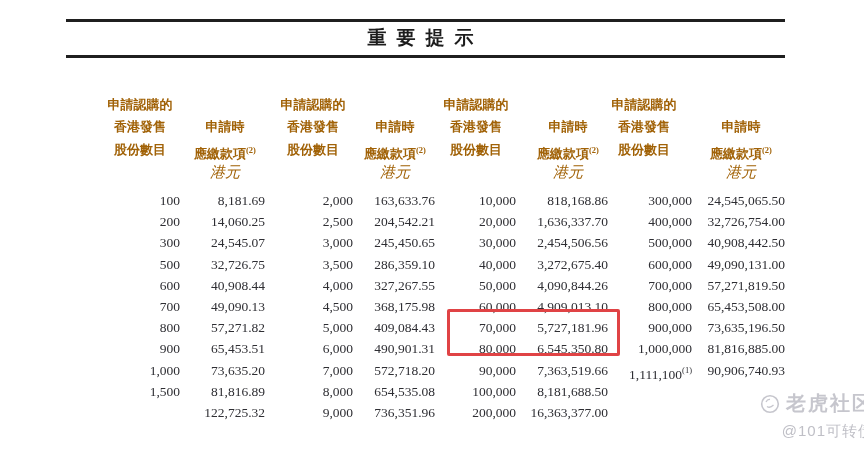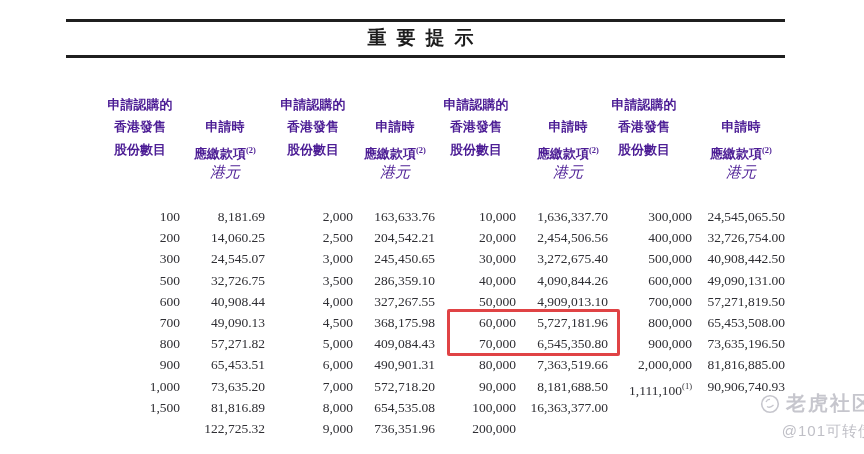--- a/index.html
+++ b/index.html
@@ -24,22 +24,22 @@
   
   .col{position:absolute;top:94px;}
   .c1{left:100px;width:80px;}
   .c2{left:185px;width:80px;}
   .c3{left:273px;width:80px;}
   .c4{left:355px;width:80px;}
   .c5{left:436px;width:80px;}
   .c6{left:528px;width:80px;}
   .c7{left:596px;width:96px;}
   .c8{left:697px;width:88px;}
-  .hdr{height:90px;margin-bottom:22px;text-align:center;
-       font-size:13px;font-weight:bold;color:#4c1d95;}
+  .hdr{height:90px;margin-bottom:6px;text-align:center;
+       font-size:13px;font-weight:bold;color:#a16207;}
   .hdr > div{height:22.4px;line-height:22.4px;white-space:nowrap;}
   .hdr sup{font-size:8.5px;font-weight:bold;}
   .hdr .currency{font-style:italic;font-weight:normal;font-size:15px;}
   .cell{height:21.2px;line-height:21.2px;text-align:right;
         font-size:13.5px;white-space:nowrap;color:#2e2e33;}
   .cell sup{font-size:8.5px;}
   
   .highlight-box{
     position:absolute;left:447px;top:309px;width:167px;height:41px;
     border:3px solid #e04345;border-radius:2px;background:transparent;
@@ -160,20 +160,21 @@
       <div class="cell"><span>100,000</span></div>
       <div class="cell"><span>200,000</span></div>
     </div>
   <div class="col c6">
     <div class="hdr">
       <div></div>
       <div>申請時</div>
       <div><span>應繳款項</span><sup>(2)</sup></div>
       <div class="currency">港元</div>
     </div>
+  <div class="cell"><span>818,168.86</span></div>
       <div class="cell"><span>1,636,337.70</span></div>
       <div class="cell"><span>2,454,506.56</span></div>
       <div class="cell"><span>3,272,675.40</span></div>
       <div class="cell"><span>4,090,844.26</span></div>
       <div class="cell"><span>4,909,013.10</span></div>
       <div class="cell"><span>5,727,181.96</span></div>
       <div class="cell"><span>6,545,350.80</span></div>
       <div class="cell"><span>7,363,519.66</span></div>
       <div class="cell"><span>8,181,688.50</span></div>
       <div class="cell"><span>16,363,377.00</span></div>
@@ -186,21 +187,21 @@
       <div>股份數目</div>
       <div></div>
     </div>
   <div class="cell"><span>300,000</span></div>
       <div class="cell"><span>400,000</span></div>
       <div class="cell"><span>500,000</span></div>
       <div class="cell"><span>600,000</span></div>
       <div class="cell"><span>700,000</span></div>
       <div class="cell"><span>800,000</span></div>
       <div class="cell"><span>900,000</span></div>
-      <div class="cell"><span>2,000,000</span></div>
+      <div class="cell"><span>1,000,000</span></div>
       <div class="cell"><span>1,111,100</span><sup>(1)</sup></div>
     </div>
   <div class="col c8">
     <div class="hdr">
       <div></div>
       <div>申請時</div>
       <div><span>應繳款項</span><sup>(2)</sup></div>
       <div class="currency">港元</div>
     </div>
   <div class="cell"><span>24,545,065.50</span></div>

